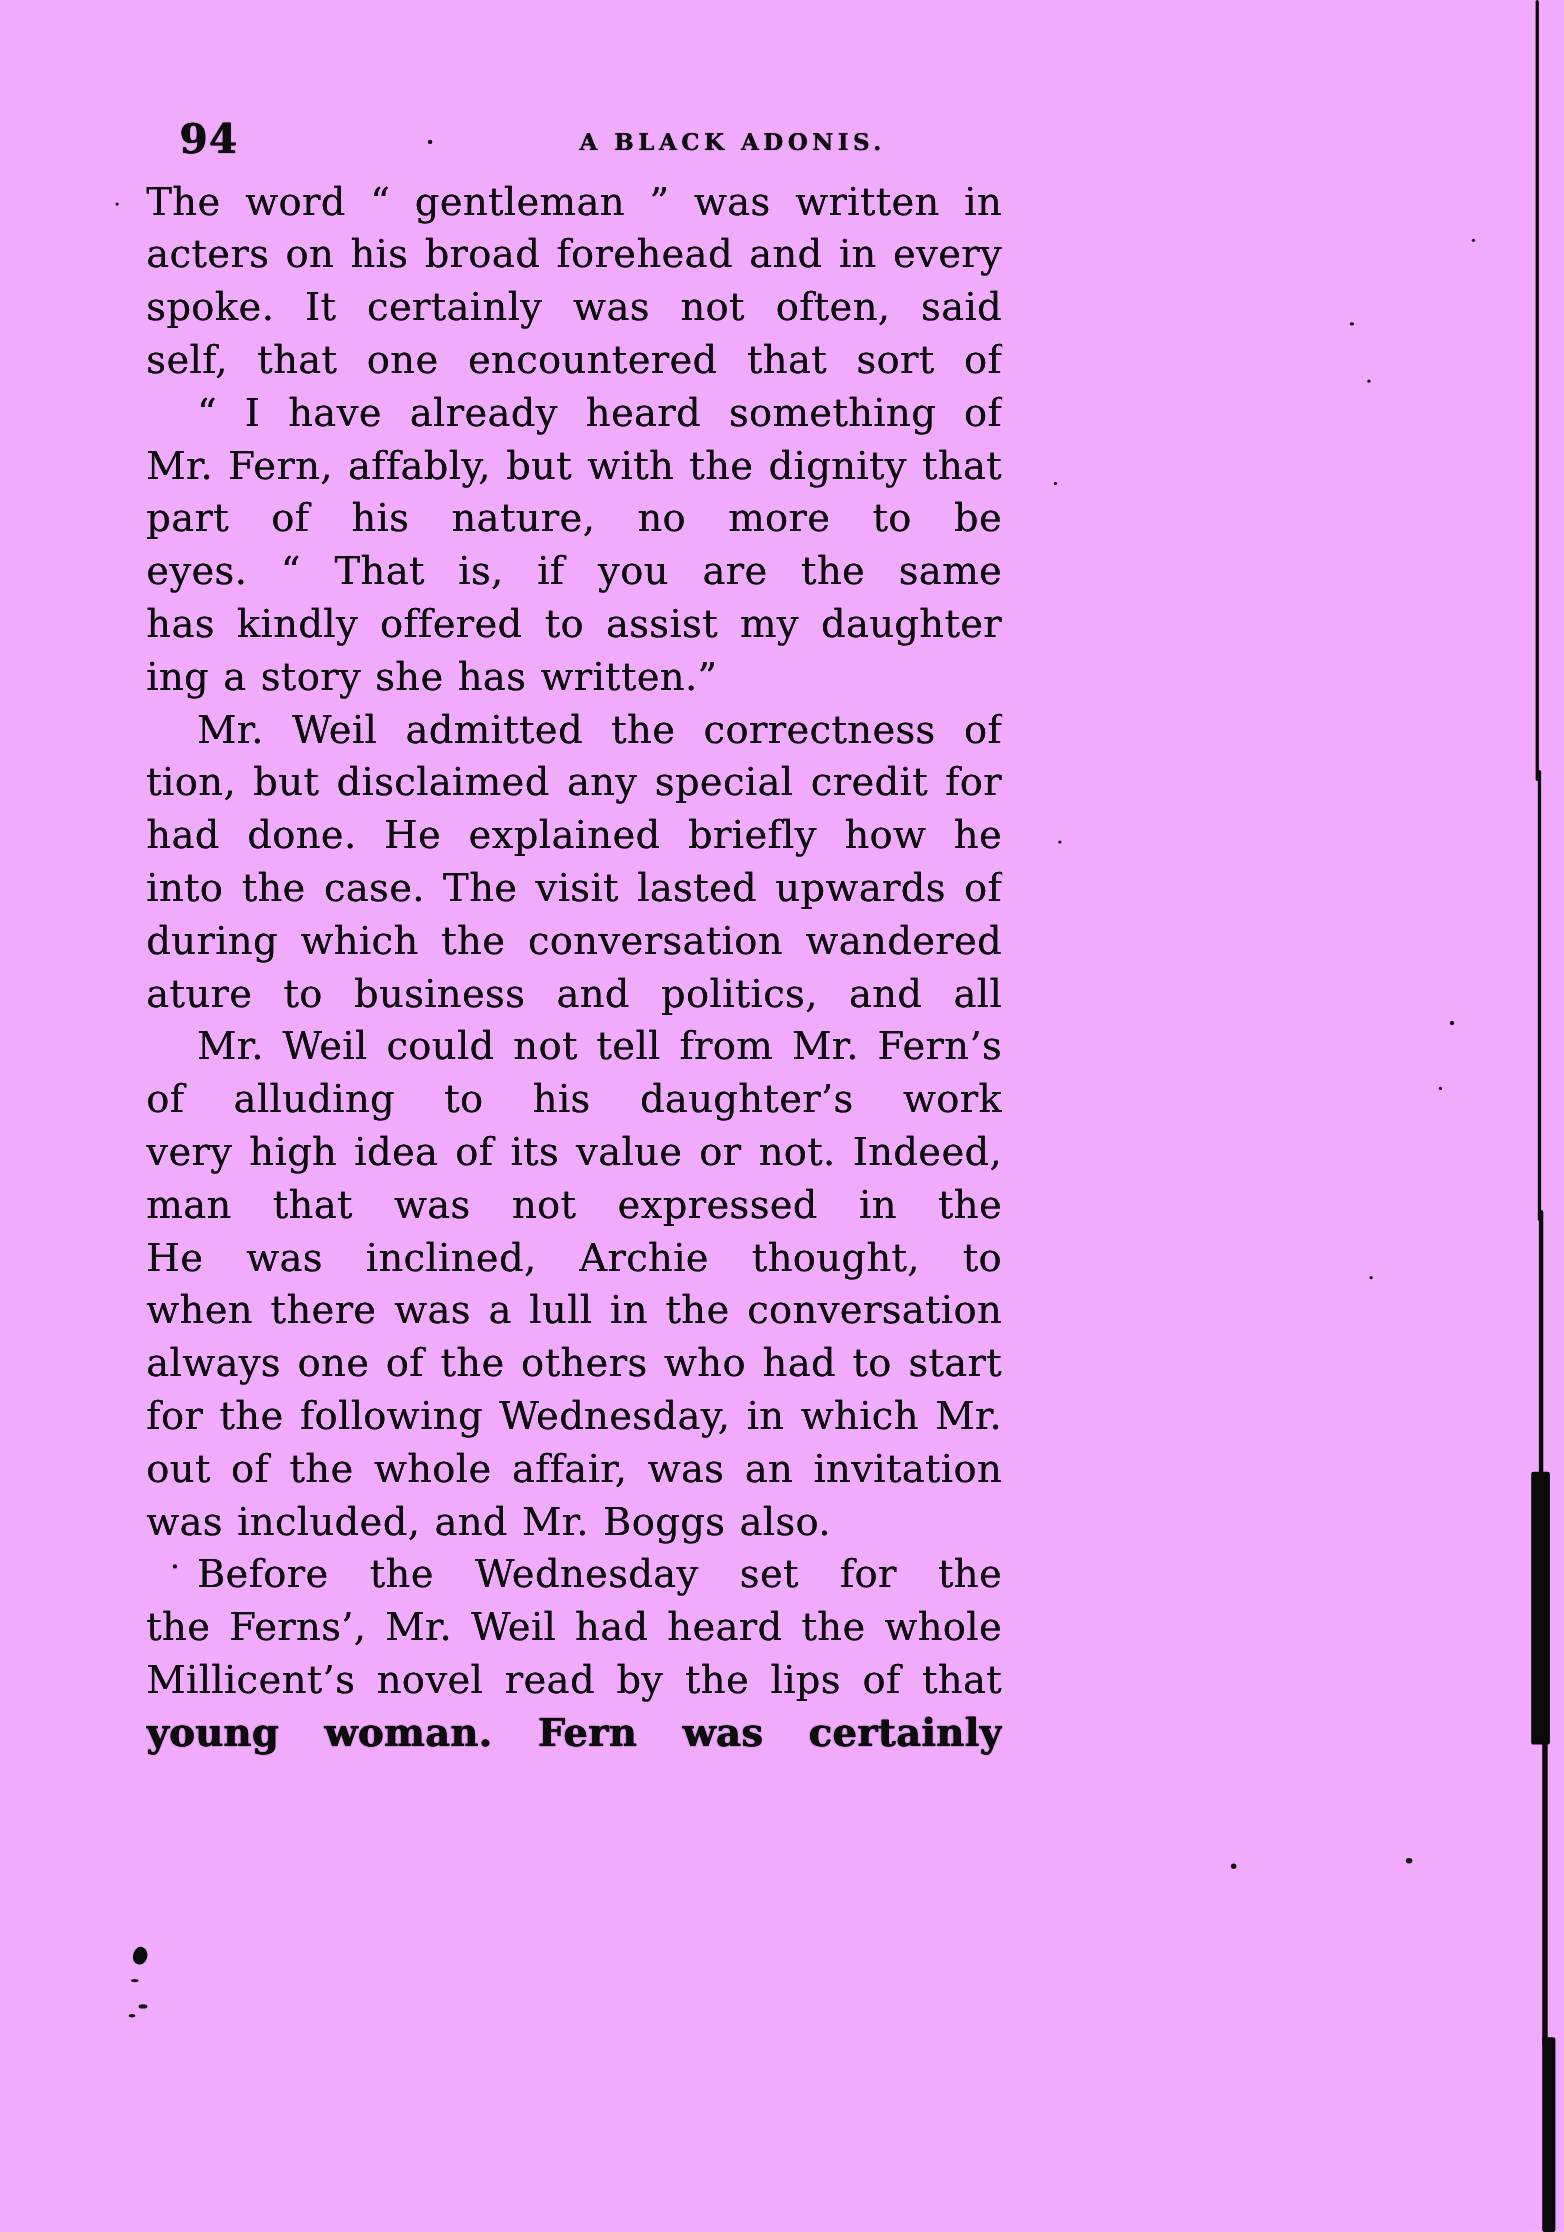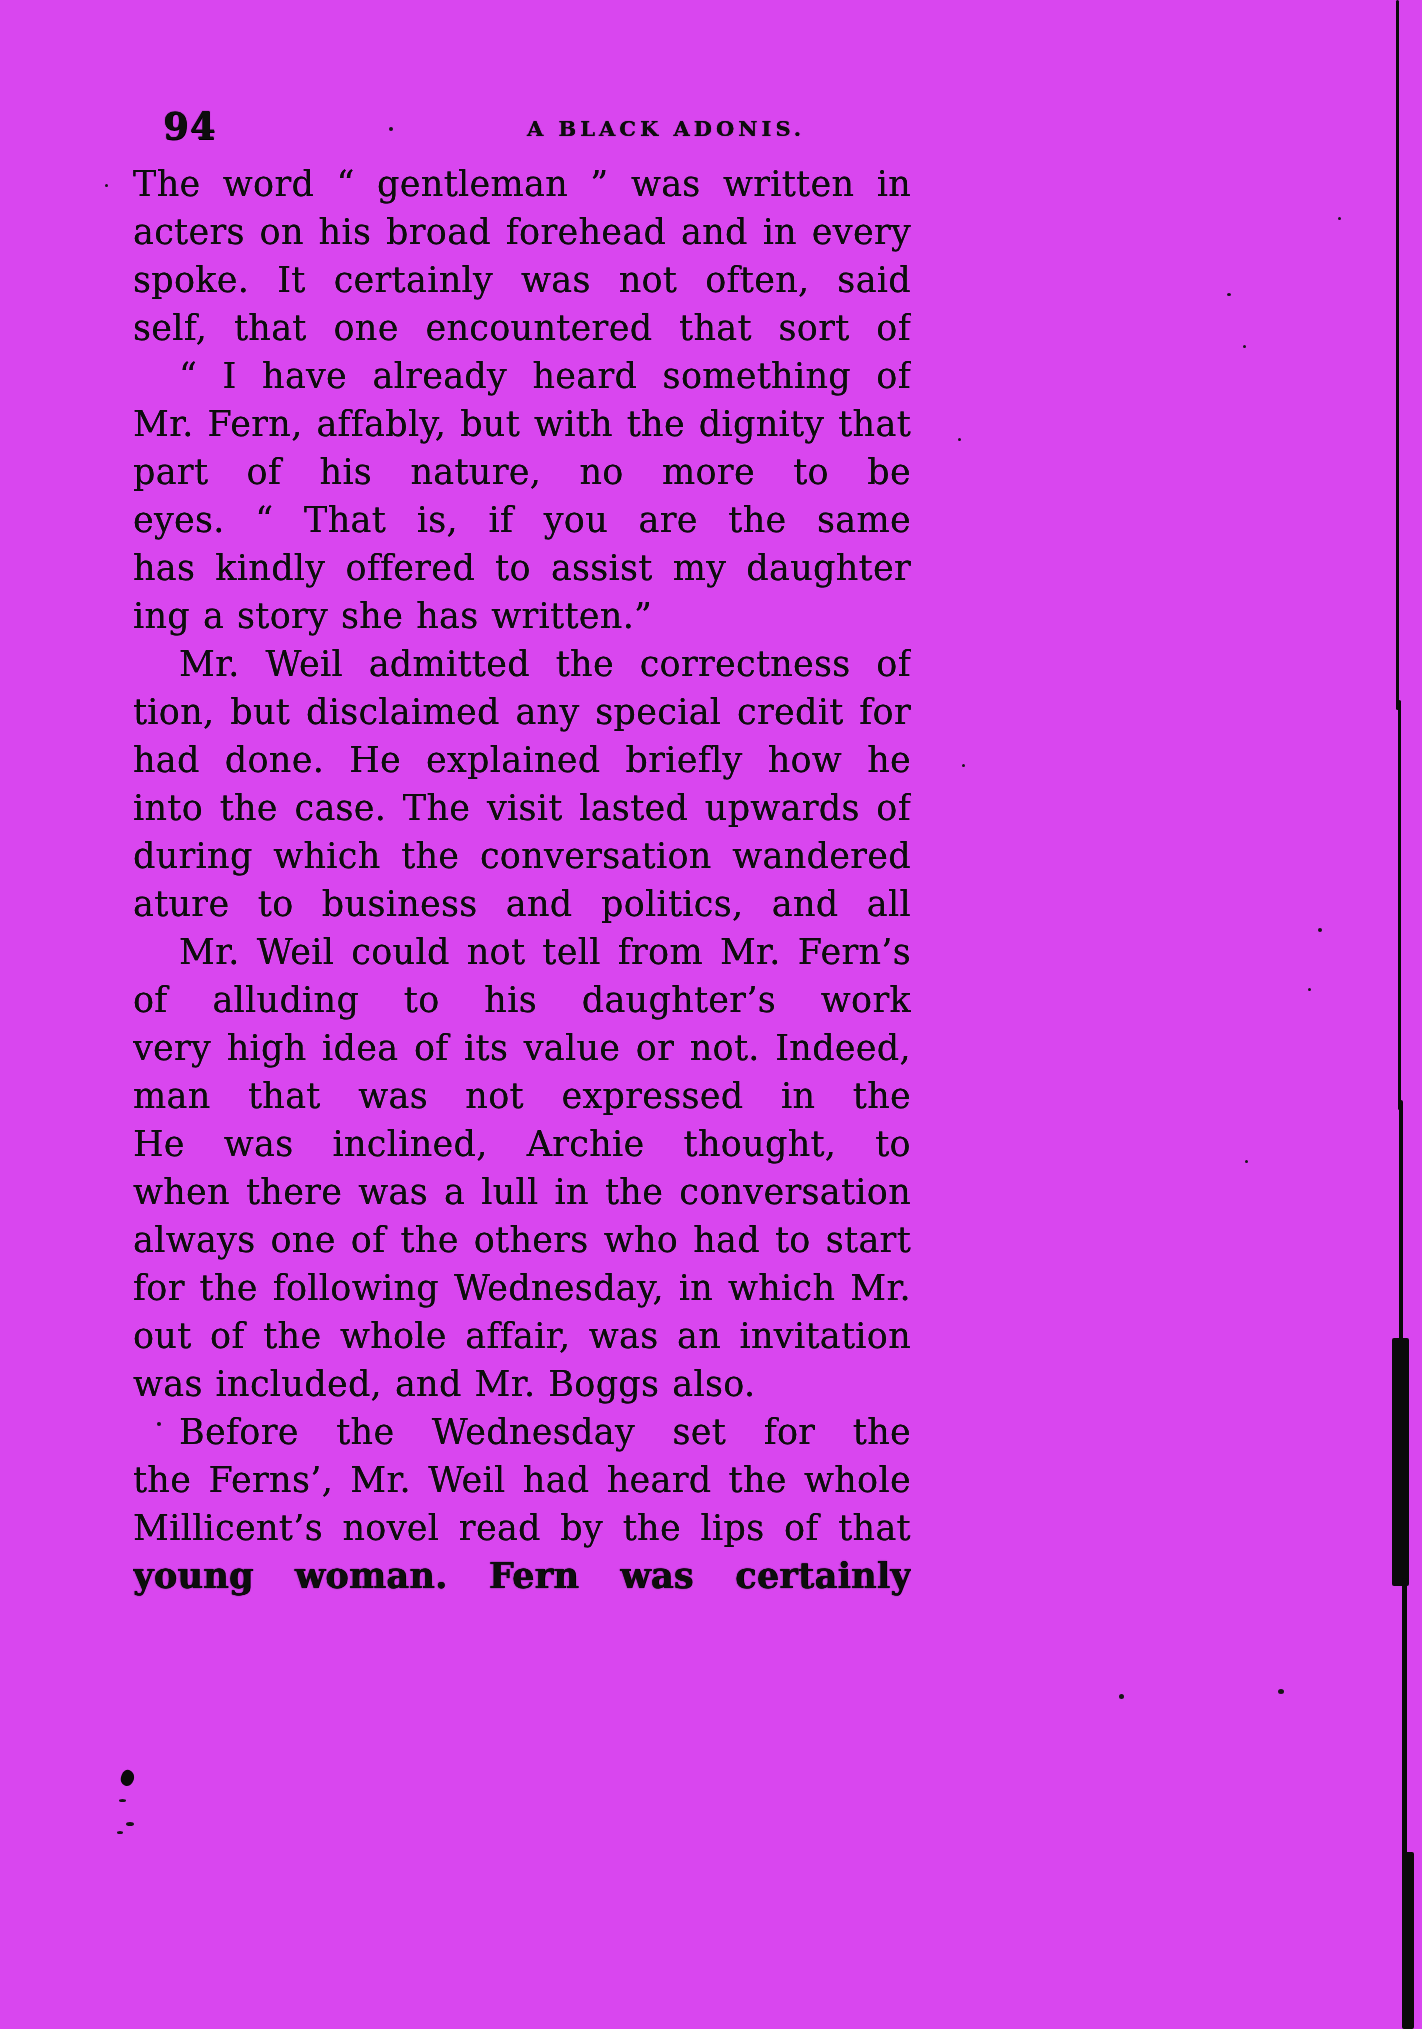--- a/index.html
+++ b/index.html
@@ -1,19 +1,19 @@
 <!DOCTYPE html>
 <html><head>
 <meta charset="utf-8">
 <style>
   html,body{margin:0;padding:0;background:#e8e8e4;}
   .screen{
     position:relative;
     width:1422px;height:2029px;
-    background:#d946ef;
+    background:#f0abfc;
     overflow:hidden;
     font-family:"DejaVu Serif","Liberation Serif",serif;
     color:#0d0d0d;
   }
   
   .running-head{position:absolute;top:0;left:0;width:100%;height:160px;}
   .page-num{
     position:absolute;left:163px;top:104px;
     font-size:37px;font-weight:700;letter-spacing:1px;
     text-shadow:0 0 1px #000, 0.5px 0.5px 0 #000;

